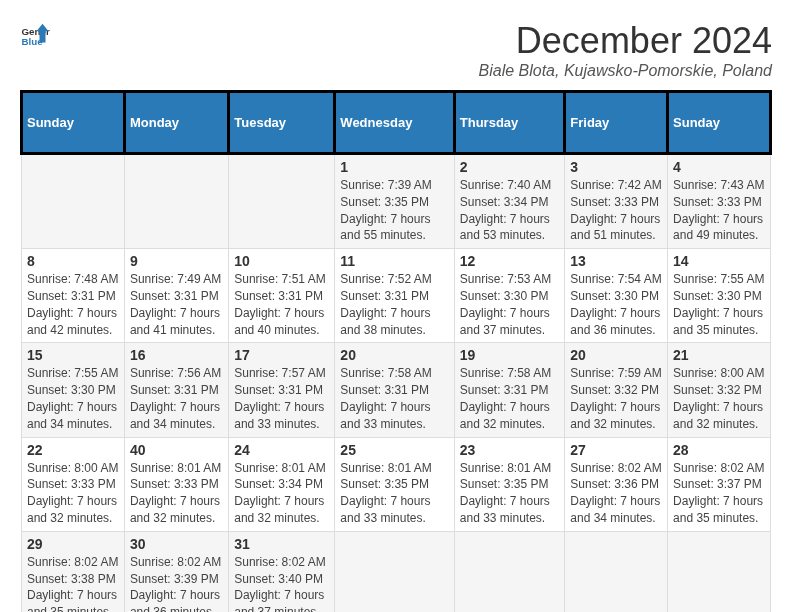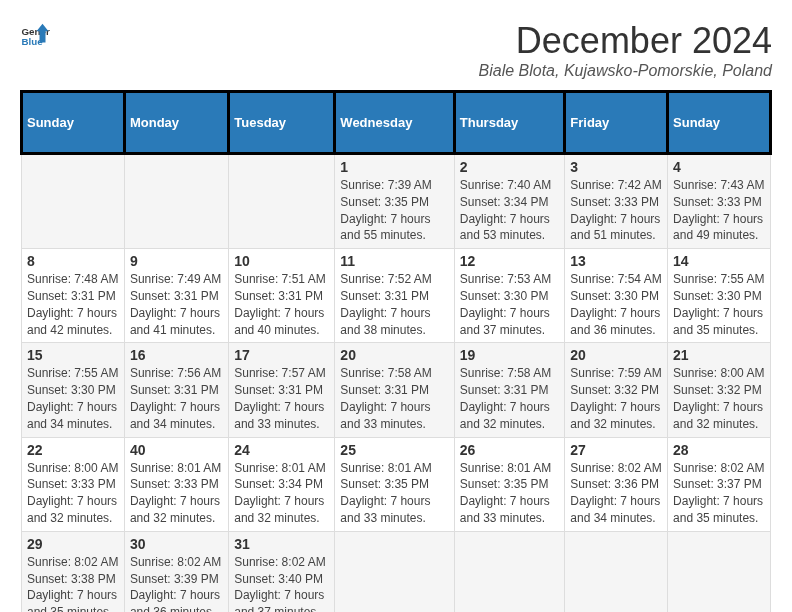--- a/index.html
+++ b/index.html
@@ -296,21 +296,21 @@
         </td>
         <td>
           <span class="day-num">25</span>
           <div class="day-info">
             Sunrise: 8:01 AM<br>
             Sunset: 3:35 PM<br>
             Daylight: 7 hours and 33 minutes.
           </div>
         </td>
         <td>
-          <span class="day-num">26</span>
+          <span class="day-num">23</span>
           <div class="day-info">
             Sunrise: 8:01 AM<br>
             Sunset: 3:35 PM<br>
             Daylight: 7 hours and 33 minutes.
           </div>
         </td>
         <td>
           <span class="day-num">27</span>
           <div class="day-info">
             Sunrise: 8:02 AM<br>

